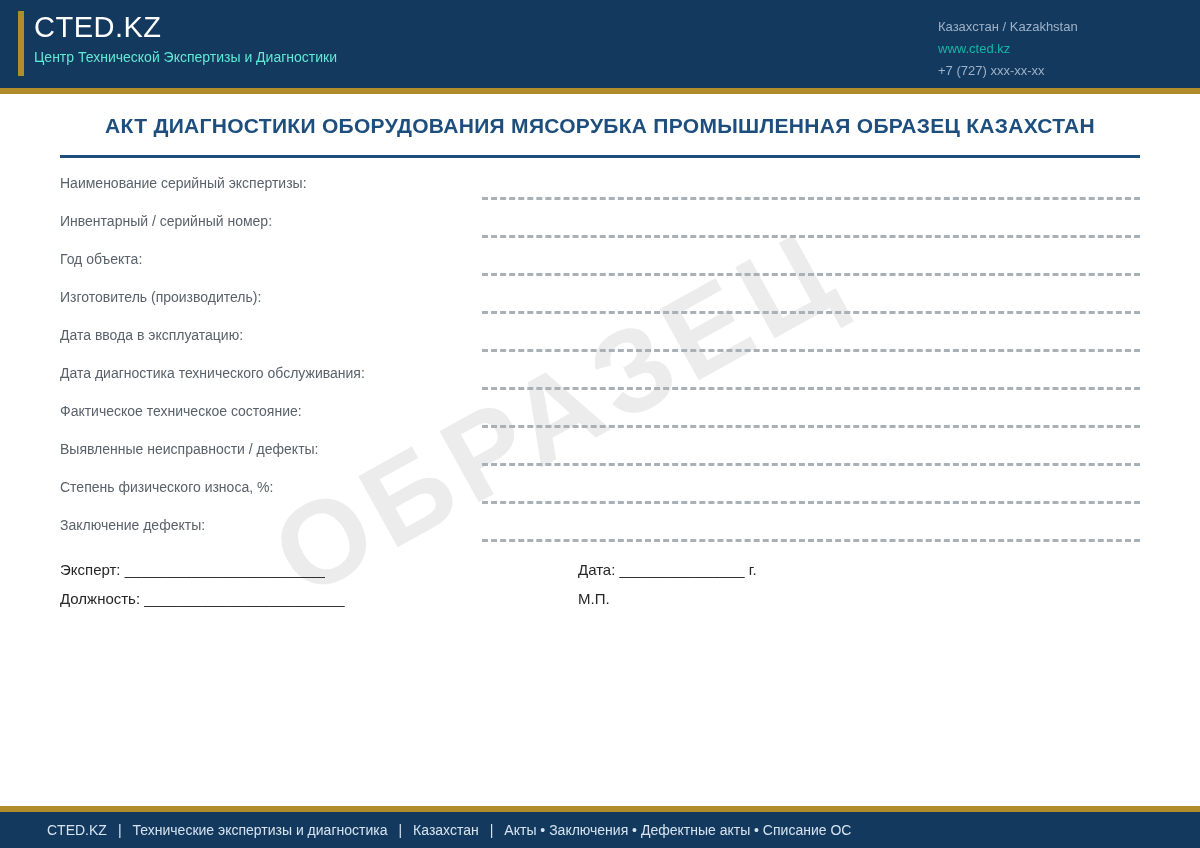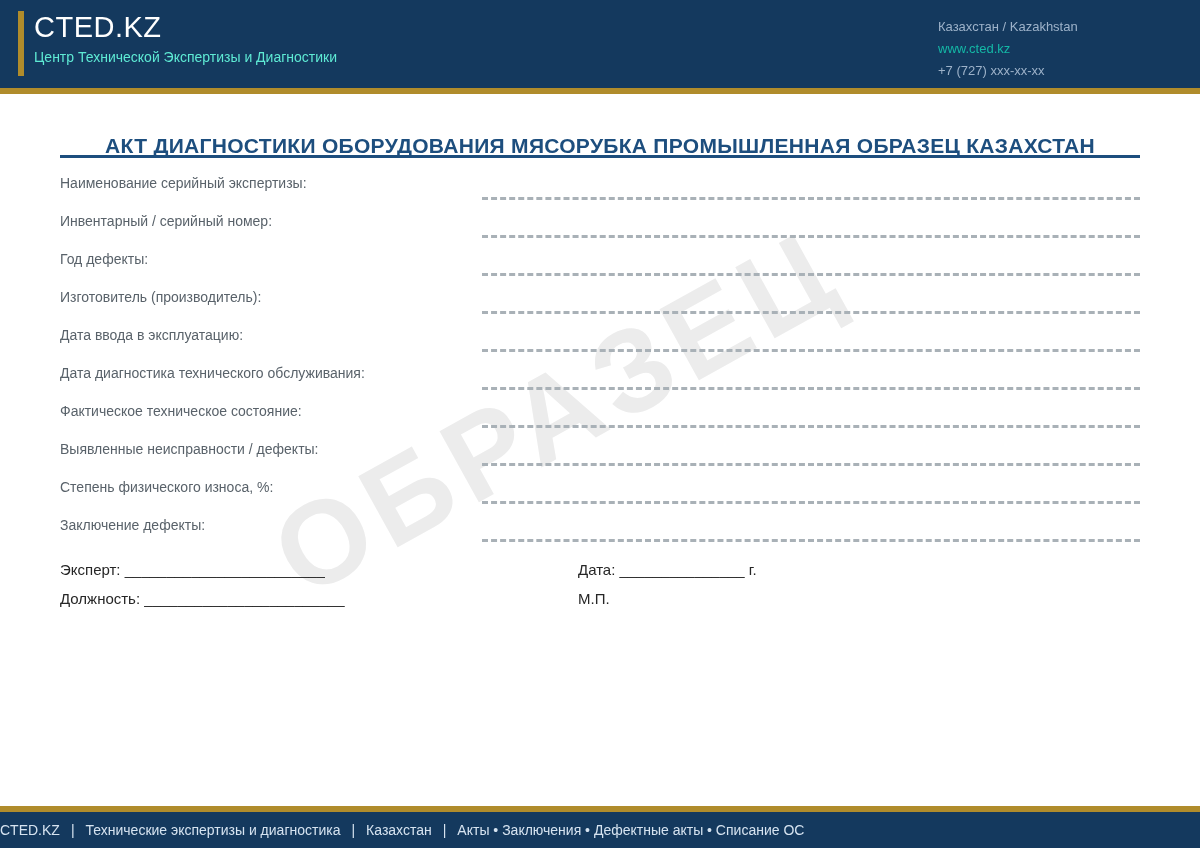--- a/index.html
+++ b/index.html
@@ -31,21 +31,20 @@
   .header-contacts { position: absolute; left: 938px; top: 16px; font-size: 13px; line-height: 22px; }
   .hc-country { color: #9DB2C9; }
   .hc-site { color: #14b8a6; cursor: pointer; }
   .hc-phone { color: #9DB2C9; }
 
   
   .doc-title {
     position: absolute; top: 114px; left: 0; right: 0;
     text-align: center; color: #1D4E7E; font-size: 21px; font-weight: 700;
     letter-spacing: 0.3px;
-    margin-top: 20px;
   }
   .title-rule {
     position: absolute; top: 155px; left: 60px; right: 60px; height: 3px;
     background: #1D4E7E;
   }
 
   
   .watermark {
     position: absolute; left: 557px; top: 412px;
     transform: translate(-50%, -50%) rotate(-29deg);
@@ -71,21 +70,21 @@
   .sig-left { width: 518px; white-space: nowrap; }
   .sig-right { white-space: nowrap; }
 
   
   .footer {
     position: absolute; left: 0; right: 0; bottom: 0; height: 42px;
     background: #14395E; border-top: 6px solid #B08C2B;
   }
   .footer-line {
     height: 20px; line-height: 36px; 
-    color: #D6E3F0; font-size: 14px; white-space: nowrap;
+    color: #D6E3F0; font-size: 14px; white-space: nowrap; margin-left: 47px;
   }
   .footer-sep { margin: 0 11px; color: #D6E3F0; }
 </style>
 </head>
 <body>
 
 <div class="page">
 
   <div class="header">
     <div class="accent-bar"></div>
@@ -108,21 +107,21 @@
   <div class="form-area">
     <div class="form-row">
       <span class="form-label">Наименование серийный экспертизы:</span>
       <span class="form-line"></span>
     </div>
     <div class="form-row">
       <span class="form-label">Инвентарный / серийный номер:</span>
       <span class="form-line"></span>
     </div>
     <div class="form-row">
-      <span class="form-label">Год дефекты:</span>
+      <span class="form-label">Год объекта:</span>
       <span class="form-line"></span>
     </div>
     <div class="form-row">
       <span class="form-label">Изготовитель (производитель):</span>
       <span class="form-line"></span>
     </div>
     <div class="form-row">
       <span class="form-label">Дата ввода в эксплуатацию:</span>
       <span class="form-line"></span>
     </div>

